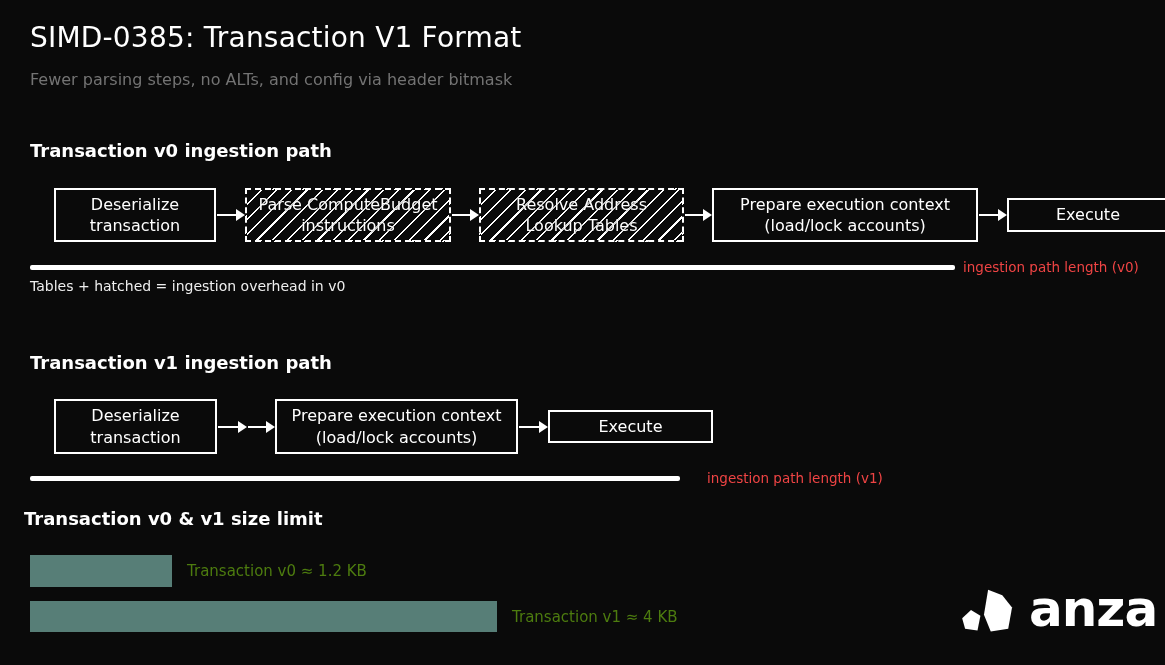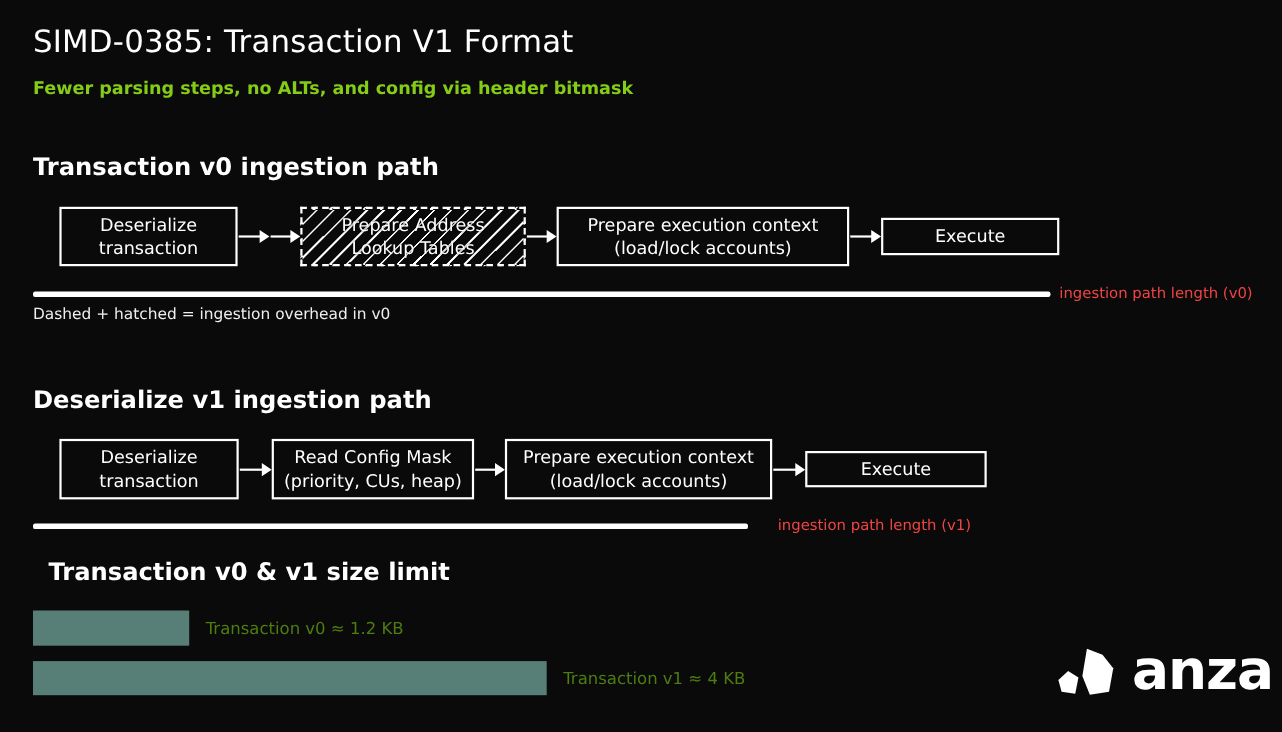--- a/index.html
+++ b/index.html
@@ -19,32 +19,31 @@
 
   .page-title {
     left: 30px; top: 21px;
     font-size: 28px;
     font-weight: normal;
     letter-spacing: 0.2px;
   }
   .page-subtitle {
     left: 30px; top: 70px;
     font-size: 16px;
-    color: #84cc16;
-    font-weight: bold;
+    color: #737373;
   }
 
   .section-heading {
-    font-size: 22px;
+    font-size: 18px;
     font-weight: bold;
     color: #ffffff;
   }
   .heading-v0 { left: 30px; top: 140px; }
   .heading-v1 { left: 30px; top: 352px; }
-  .heading-size { left: 44px; top: 508px; }
+  .heading-size { left: 24px; top: 508px; }
 
   .flow-row {
     display: flex;
     align-items: center;
     margin-left: 24px;
   }
   .row-v0 { left: 30px; top: 177px; height: 76px; }
   .row-v1 { left: 30px; top: 389px; height: 75px; }
 
   .box {
@@ -158,52 +157,52 @@
 <div class="abs page-subtitle">Fewer parsing steps, no ALTs, and config via header bitmask</div>
 
 <div class="abs section-heading heading-v0">Transaction v0 ingestion path</div>
 
 <div class="abs flow-row row-v0">
   <div class="box" style="width:162px">
     <span>Deserialize
 transaction</span>
   </div>
   <div class="arrow" style="width:29px"></div>
+  <div class="box hatched" style="width:206px">
+    <span>Parse ComputeBudget
+instructions</span>
+  </div>
   <div class="arrow" style="width:28px"></div>
   <div class="box hatched" style="width:205px">
-    <span>Prepare Address
+    <span>Resolve Address
 Lookup Tables</span>
   </div>
   <div class="arrow" style="width:28px"></div>
   <div class="box" style="width:266px">
     <span>Prepare execution context
 (load/lock accounts)</span>
   </div>
   <div class="arrow" style="width:29px"></div>
   <div class="box" style="width:162px">
     <span>Execute</span>
   </div>
 </div>
 
 <div class="abs ruler ruler-v0"></div>
 <div class="abs ruler-label ruler-label-v0">ingestion path length (v0)</div>
-<div class="abs legend-note">Dashed + hatched = ingestion overhead in v0</div>
-
-<div class="abs section-heading heading-v1">Deserialize v1 ingestion path</div>
+<div class="abs legend-note">Tables + hatched = ingestion overhead in v0</div>
+
+<div class="abs section-heading heading-v1">Transaction v1 ingestion path</div>
 
 <div class="abs flow-row row-v1">
   <div class="box" style="width:163px">
     <span>Deserialize
 transaction</span>
   </div>
   <div class="arrow" style="width:30px"></div>
-  <div class="box" style="width:184px">
-    <span>Read Config Mask
-(priority, CUs, heap)</span>
-  </div>
   <div class="arrow" style="width:28px"></div>
   <div class="box" style="width:243px">
     <span>Prepare execution context
 (load/lock accounts)</span>
   </div>
   <div class="arrow" style="width:30px"></div>
   <div class="box" style="width:165px">
     <span>Execute</span>
   </div>
 </div>

